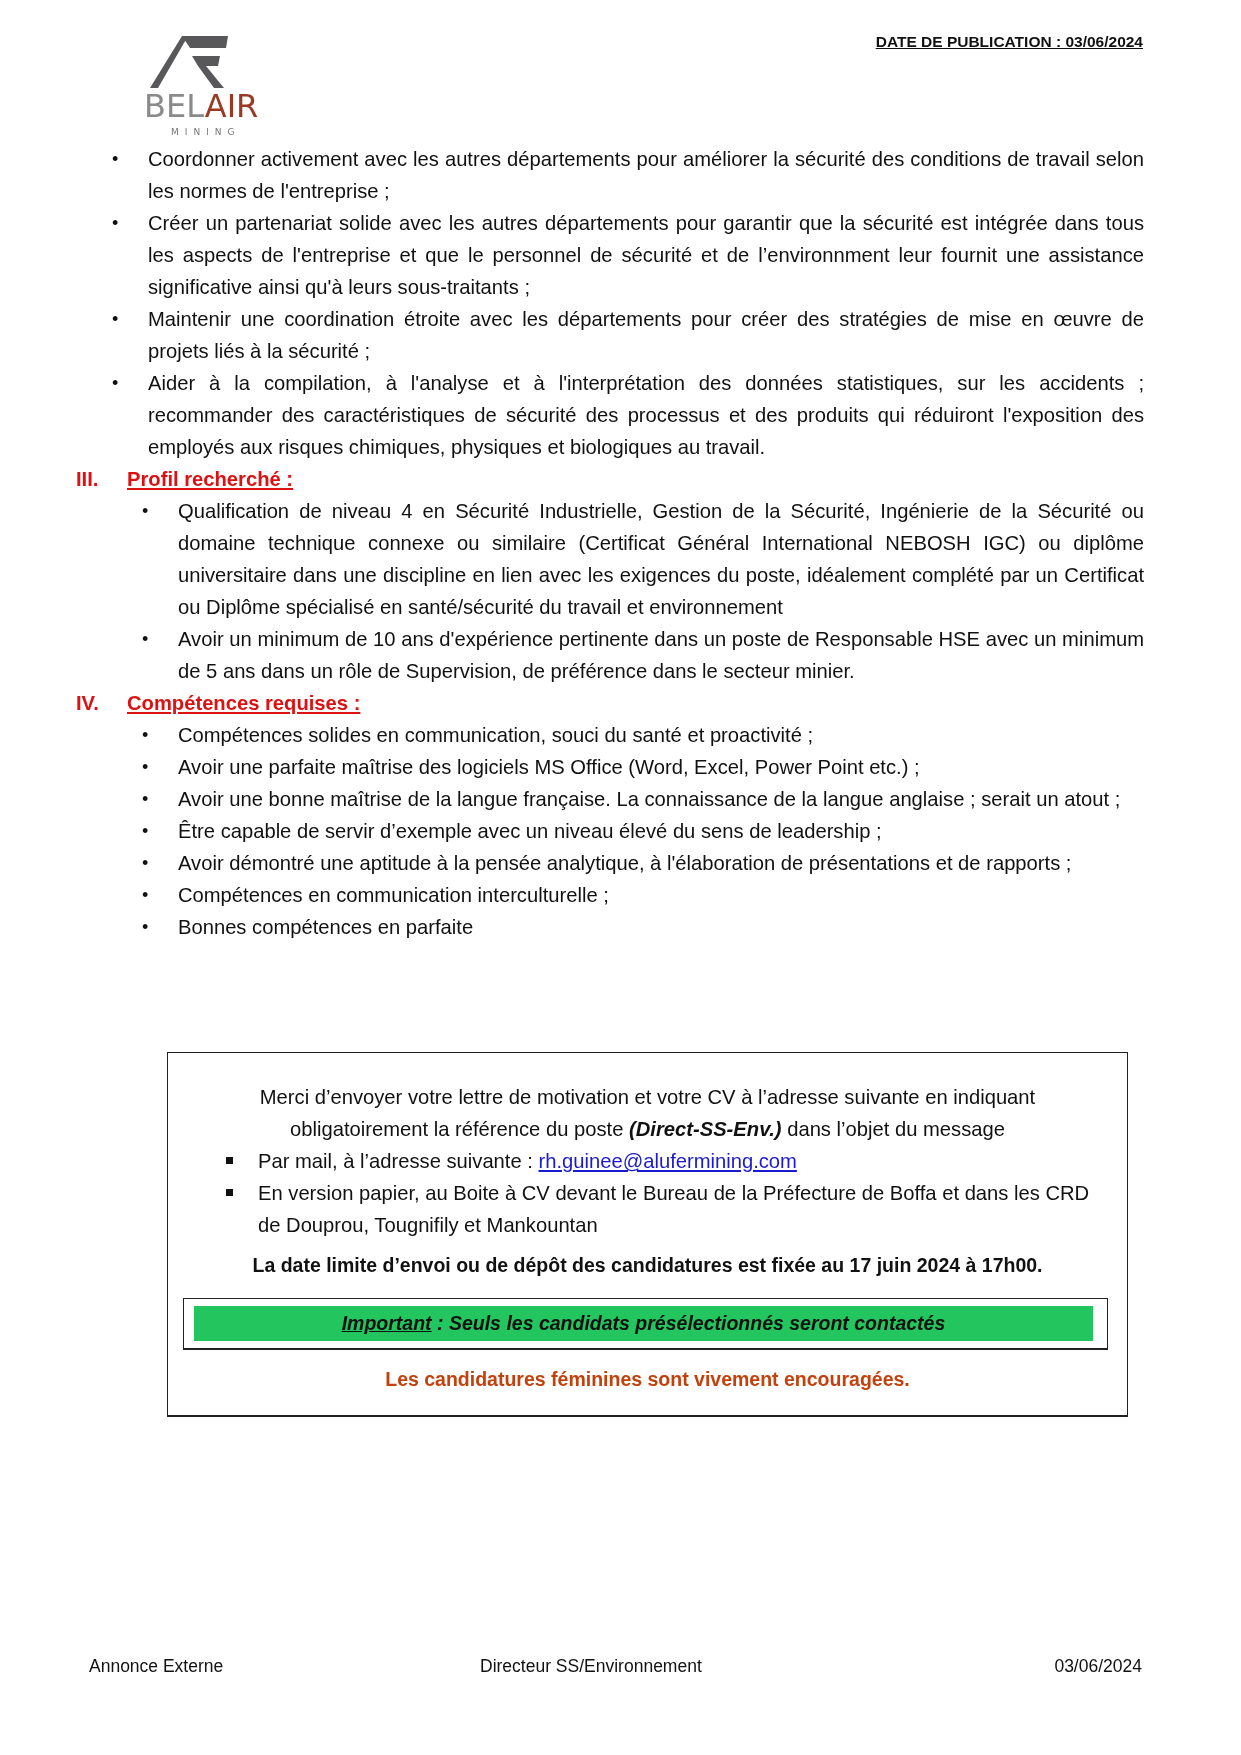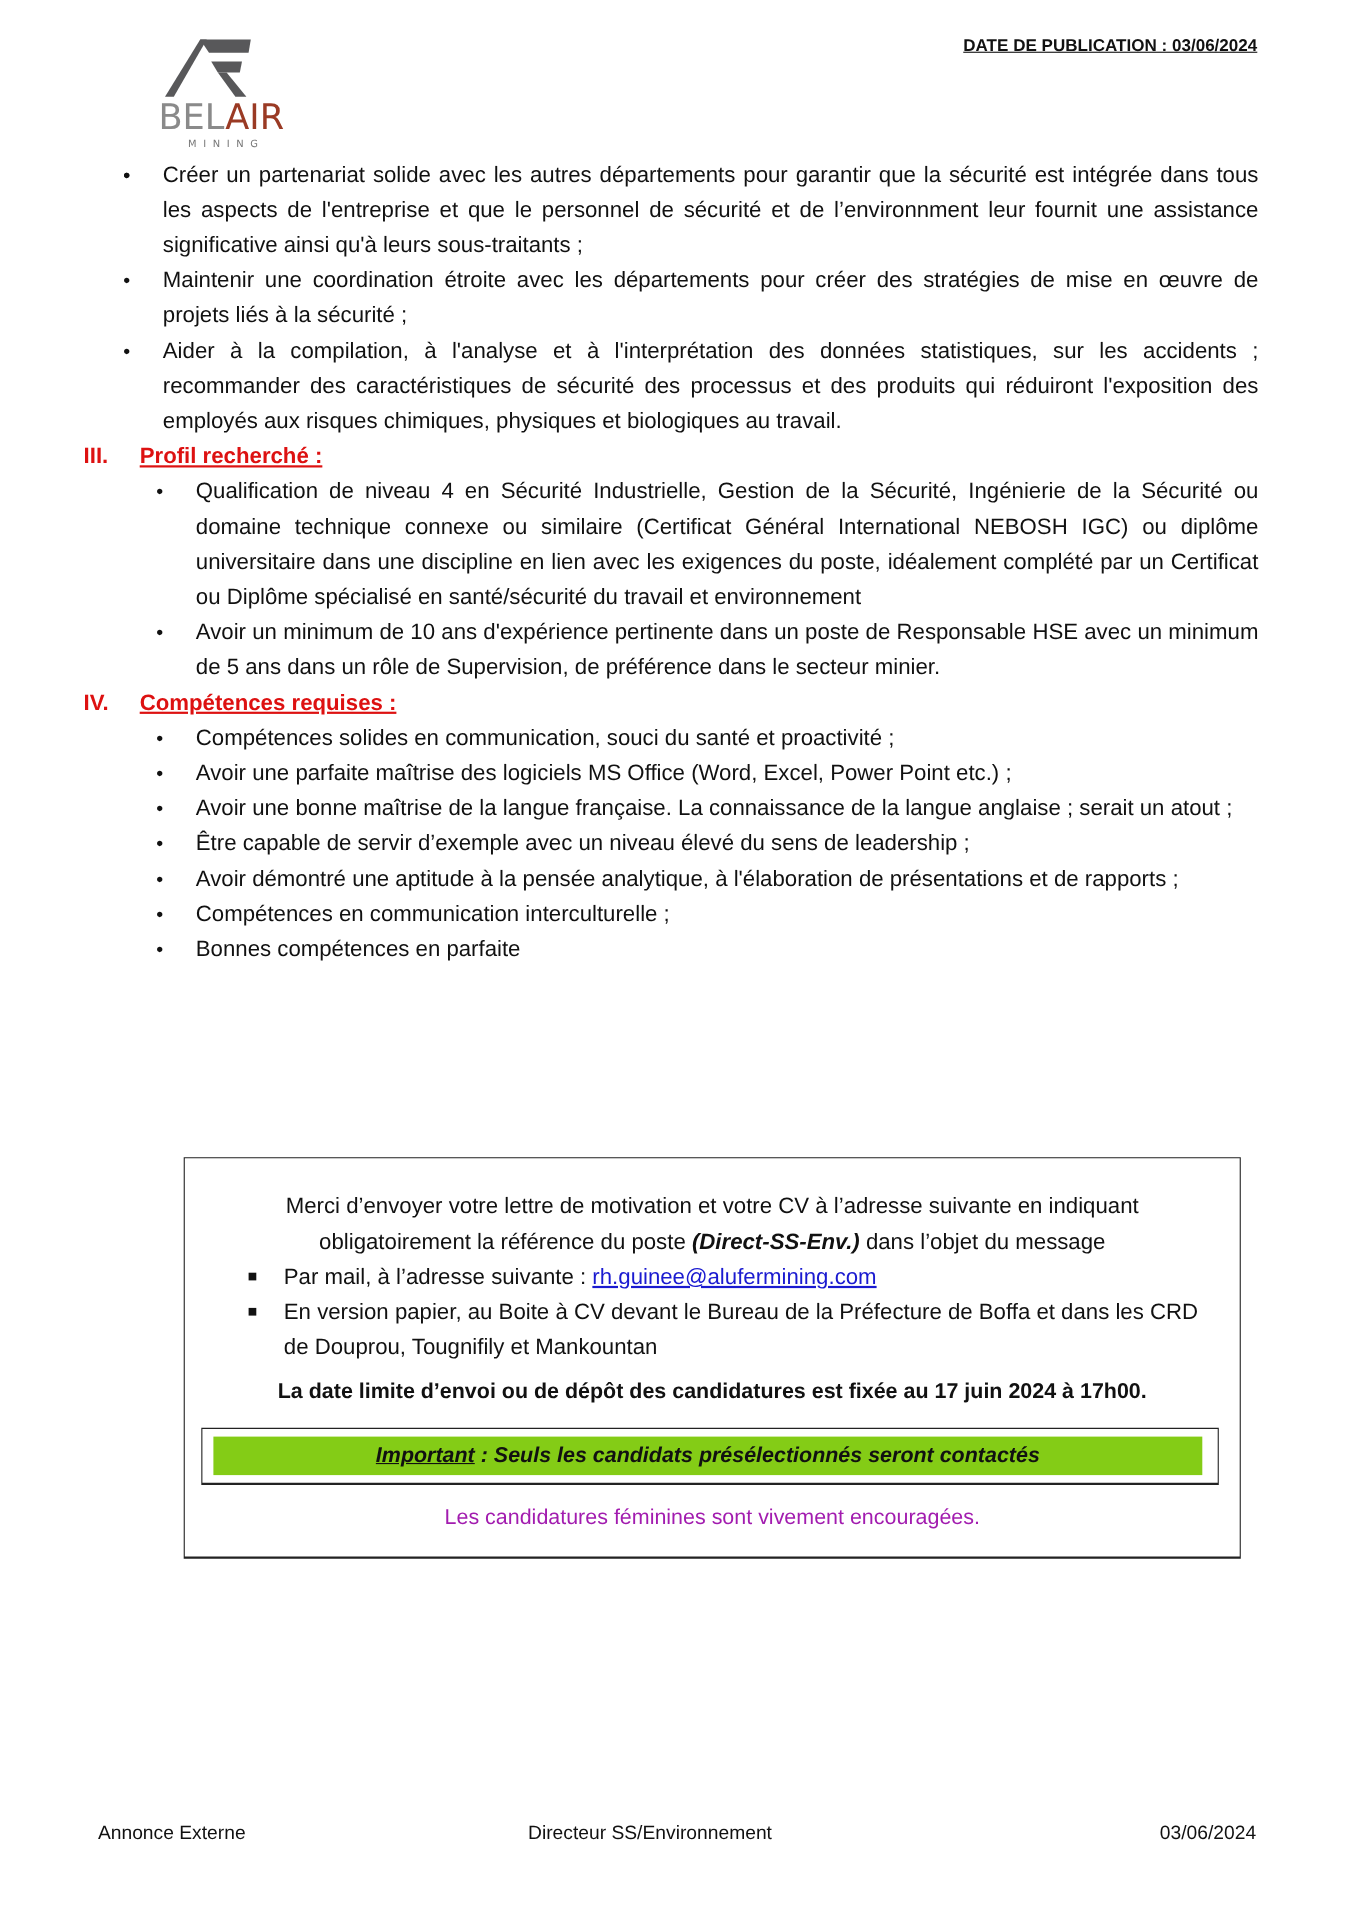--- a/index.html
+++ b/index.html
@@ -47,25 +47,25 @@
   .box .sq-list { position: absolute; left: 58px; top: 92px; right: 20px; list-style: none; margin: 0; padding: 0; }
   .box .sq-list li { position: relative; padding-left: 32px; }
   .box .sq-list li .sq { position: absolute; left: 0; top: 12px; width: 7px; height: 7px; background: #111; }
   .box .sq-list a { color: #1a1ad0; text-decoration: underline; }
   .box .deadline { position: absolute; left: 0; top: 196px; width: 100%; text-align: center; font-weight: 700; font-size: 19.5px; }
   .inner-box {
     position: absolute; left: 15px; top: 245px; width: 925px; height: 52px;
     border: 1.5px solid #222; border-bottom-width: 2.5px; box-sizing: border-box;
   }
   .inner-box .band {
-    position: absolute; left: 10px; top: 7px; right: 14px; height: 35px; background: #84cc16;
+    position: absolute; left: 10px; top: 7px; right: 14px; height: 35px; background: #22c55e;
     text-align: center; line-height: 35px; font-weight: 700; font-style: italic; font-size: 19.5px;
   }
   .inner-box .band u { text-decoration: underline; }
-  .box .encourage { position: absolute; left: 0; top: 310px; width: 100%; text-align: center; font-weight: 400; color: #a21caf; font-size: 19.5px; }
+  .box .encourage { position: absolute; left: 0; top: 310px; width: 100%; text-align: center; font-weight: 700; color: #c2410c; font-size: 19.5px; }
 
   .footer { position: absolute; top: 1656px; left: 0; width: 1241px; font-family: "Liberation Sans", sans-serif; font-size: 17.5px; color: #111; }
   .footer .f-left { position: absolute; left: 89px; }
   .footer .f-mid { position: absolute; left: 480px; }
   .footer .f-right { position: absolute; right: 99px; }
 </style>
 </head>
 <body>
 
 <div class="logo">
@@ -76,21 +76,21 @@
     <polygon points="58,32 66,32 84,54 74,54" fill="#58585a"></polygon>
   </svg>
   <div class="logo-text"><span class="bel">BEL</span><span class="air">AIR</span></div>
   <div class="logo-sub">MINING</div>
 </div>
 
 <div class="pubdate">DATE DE PUBLICATION : 03/06/2024</div>
 
 <div class="content">
   <ul class="bullets list-top">
-    <li><span class="dot">•</span></li>
+    <li><span class="dot">•</span><span>Coordonner activement avec les autres départements pour améliorer la sécurité des conditions de travail selon les normes de l'entreprise ;</span></li>
     <li><span class="dot">•</span><span>Créer un partenariat solide avec les autres départements pour garantir que la sécurité est intégrée dans tous les aspects de l'entreprise et que le personnel de sécurité et de l’environnment leur fournit une assistance significative ainsi qu'à leurs sous-traitants ;</span></li>
     <li><span class="dot">•</span><span>Maintenir une coordination étroite avec les départements pour créer des stratégies de mise en œuvre de projets liés à la sécurité ;</span></li>
     <li><span class="dot">•</span><span>Aider à la compilation, à l'analyse et à l'interprétation des données statistiques, sur les accidents ; recommander des caractéristiques de sécurité des processus et des produits qui réduiront l'exposition des employés aux risques chimiques, physiques et biologiques au travail.</span></li>
   </ul>
 
   <div class="section-head">
     <span class="num">III.</span>
     <span class="title">Profil recherché :</span>
   </div>
   <ul class="bullets list-sec">

